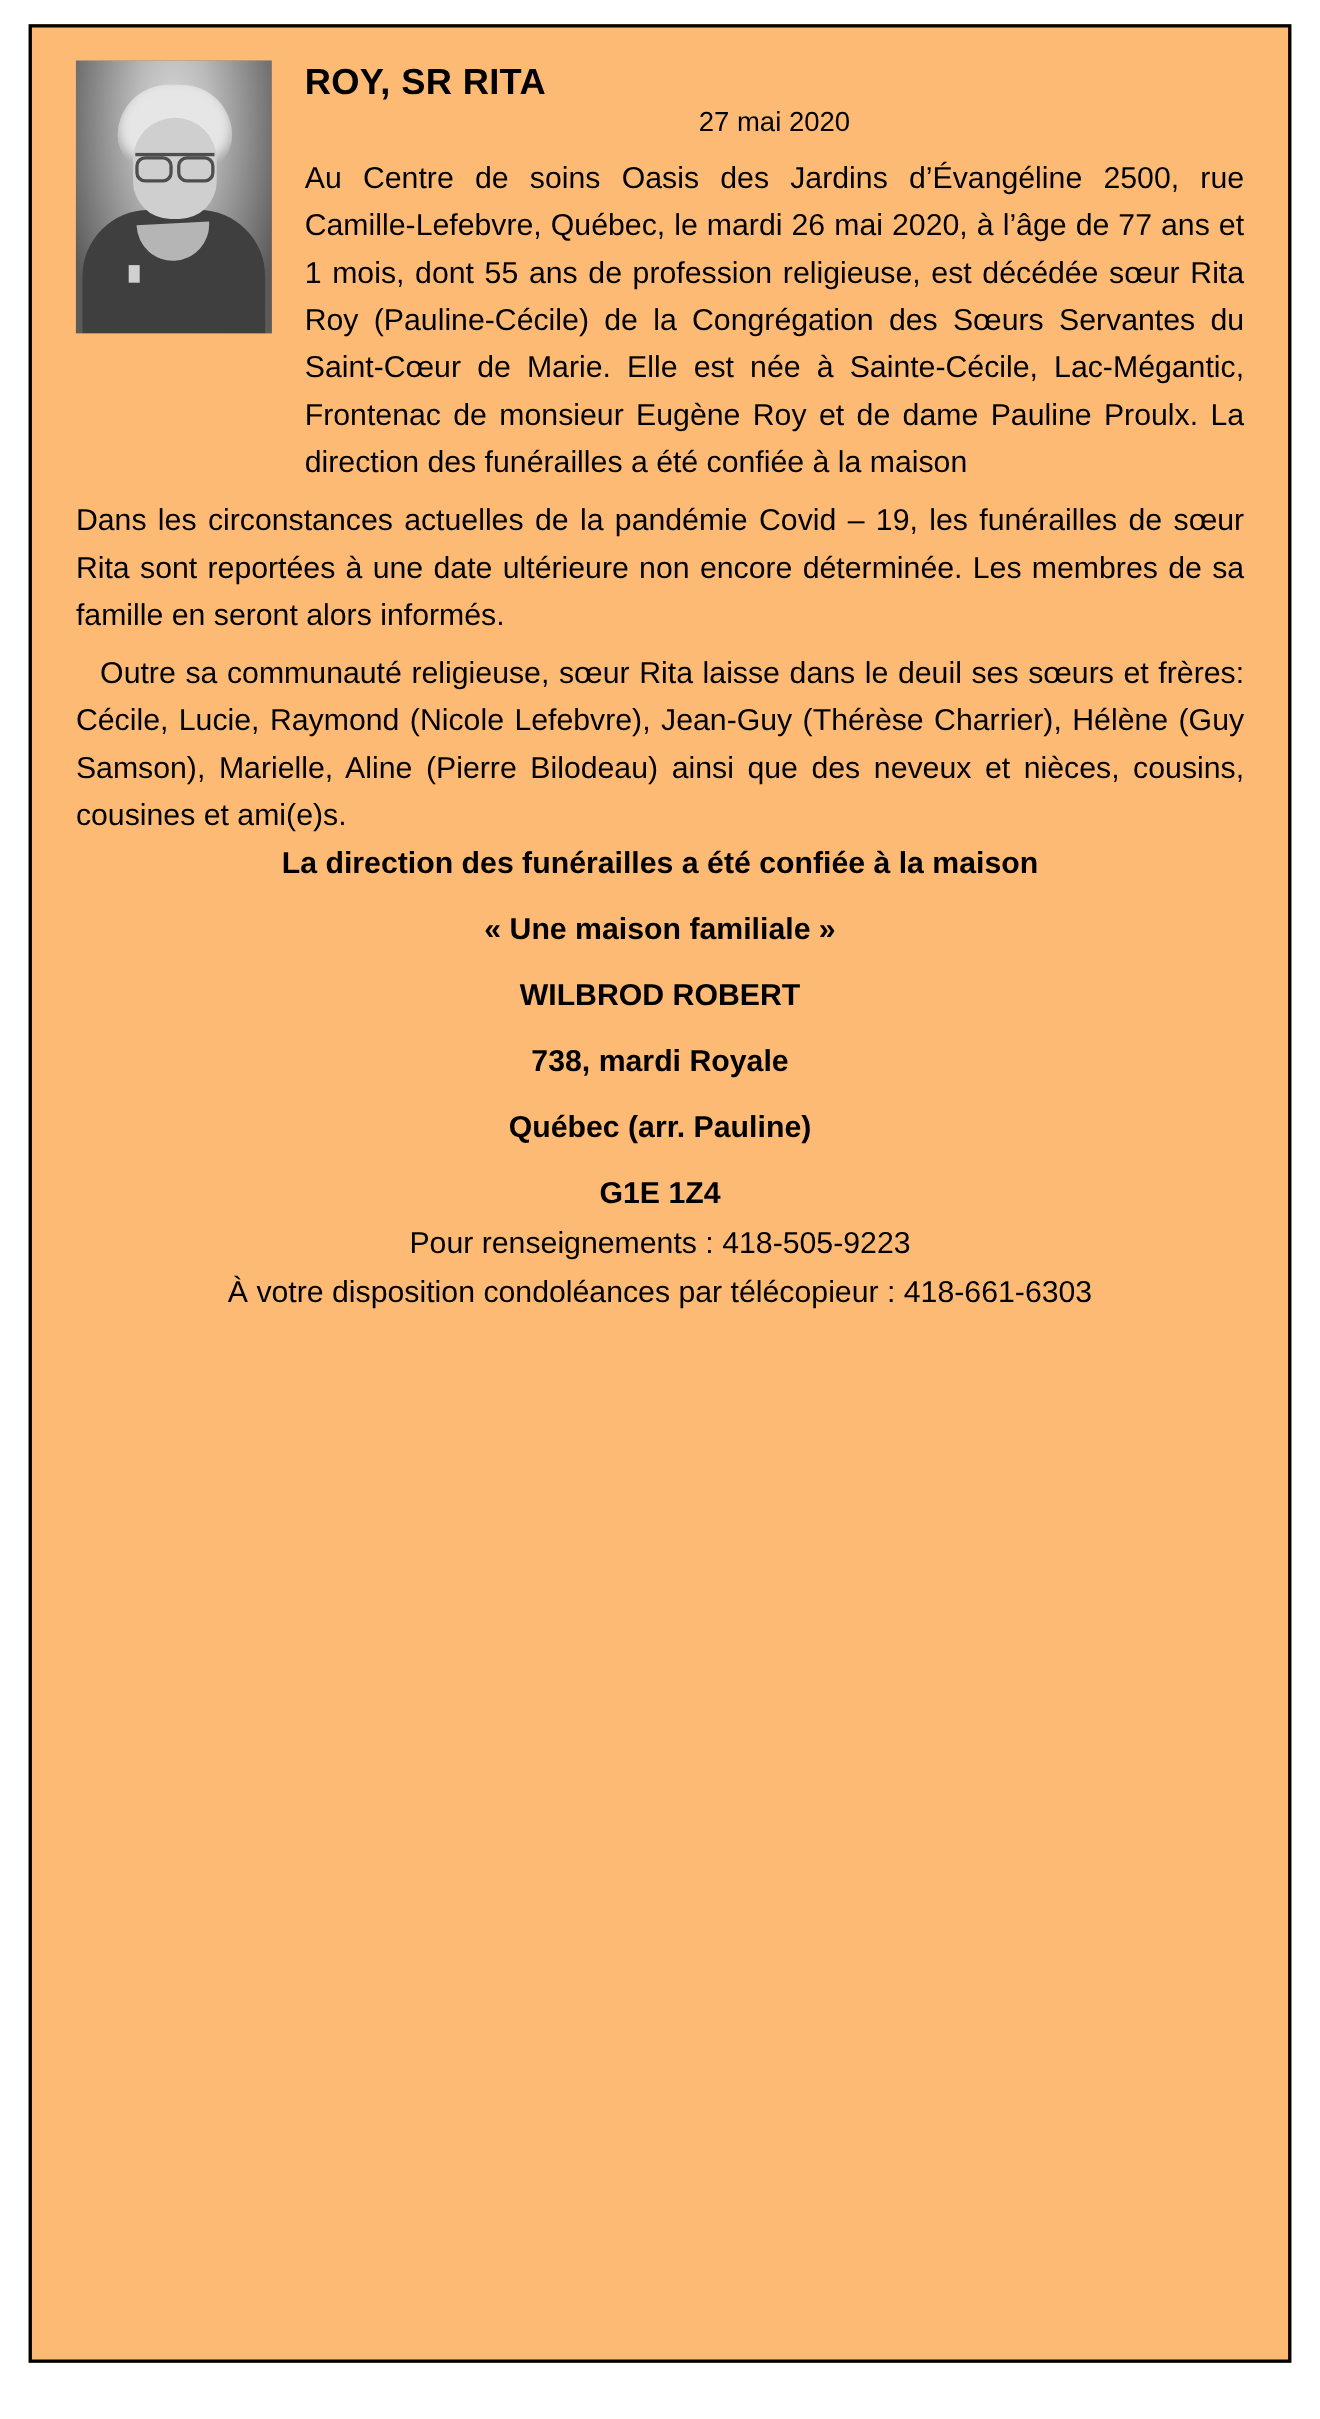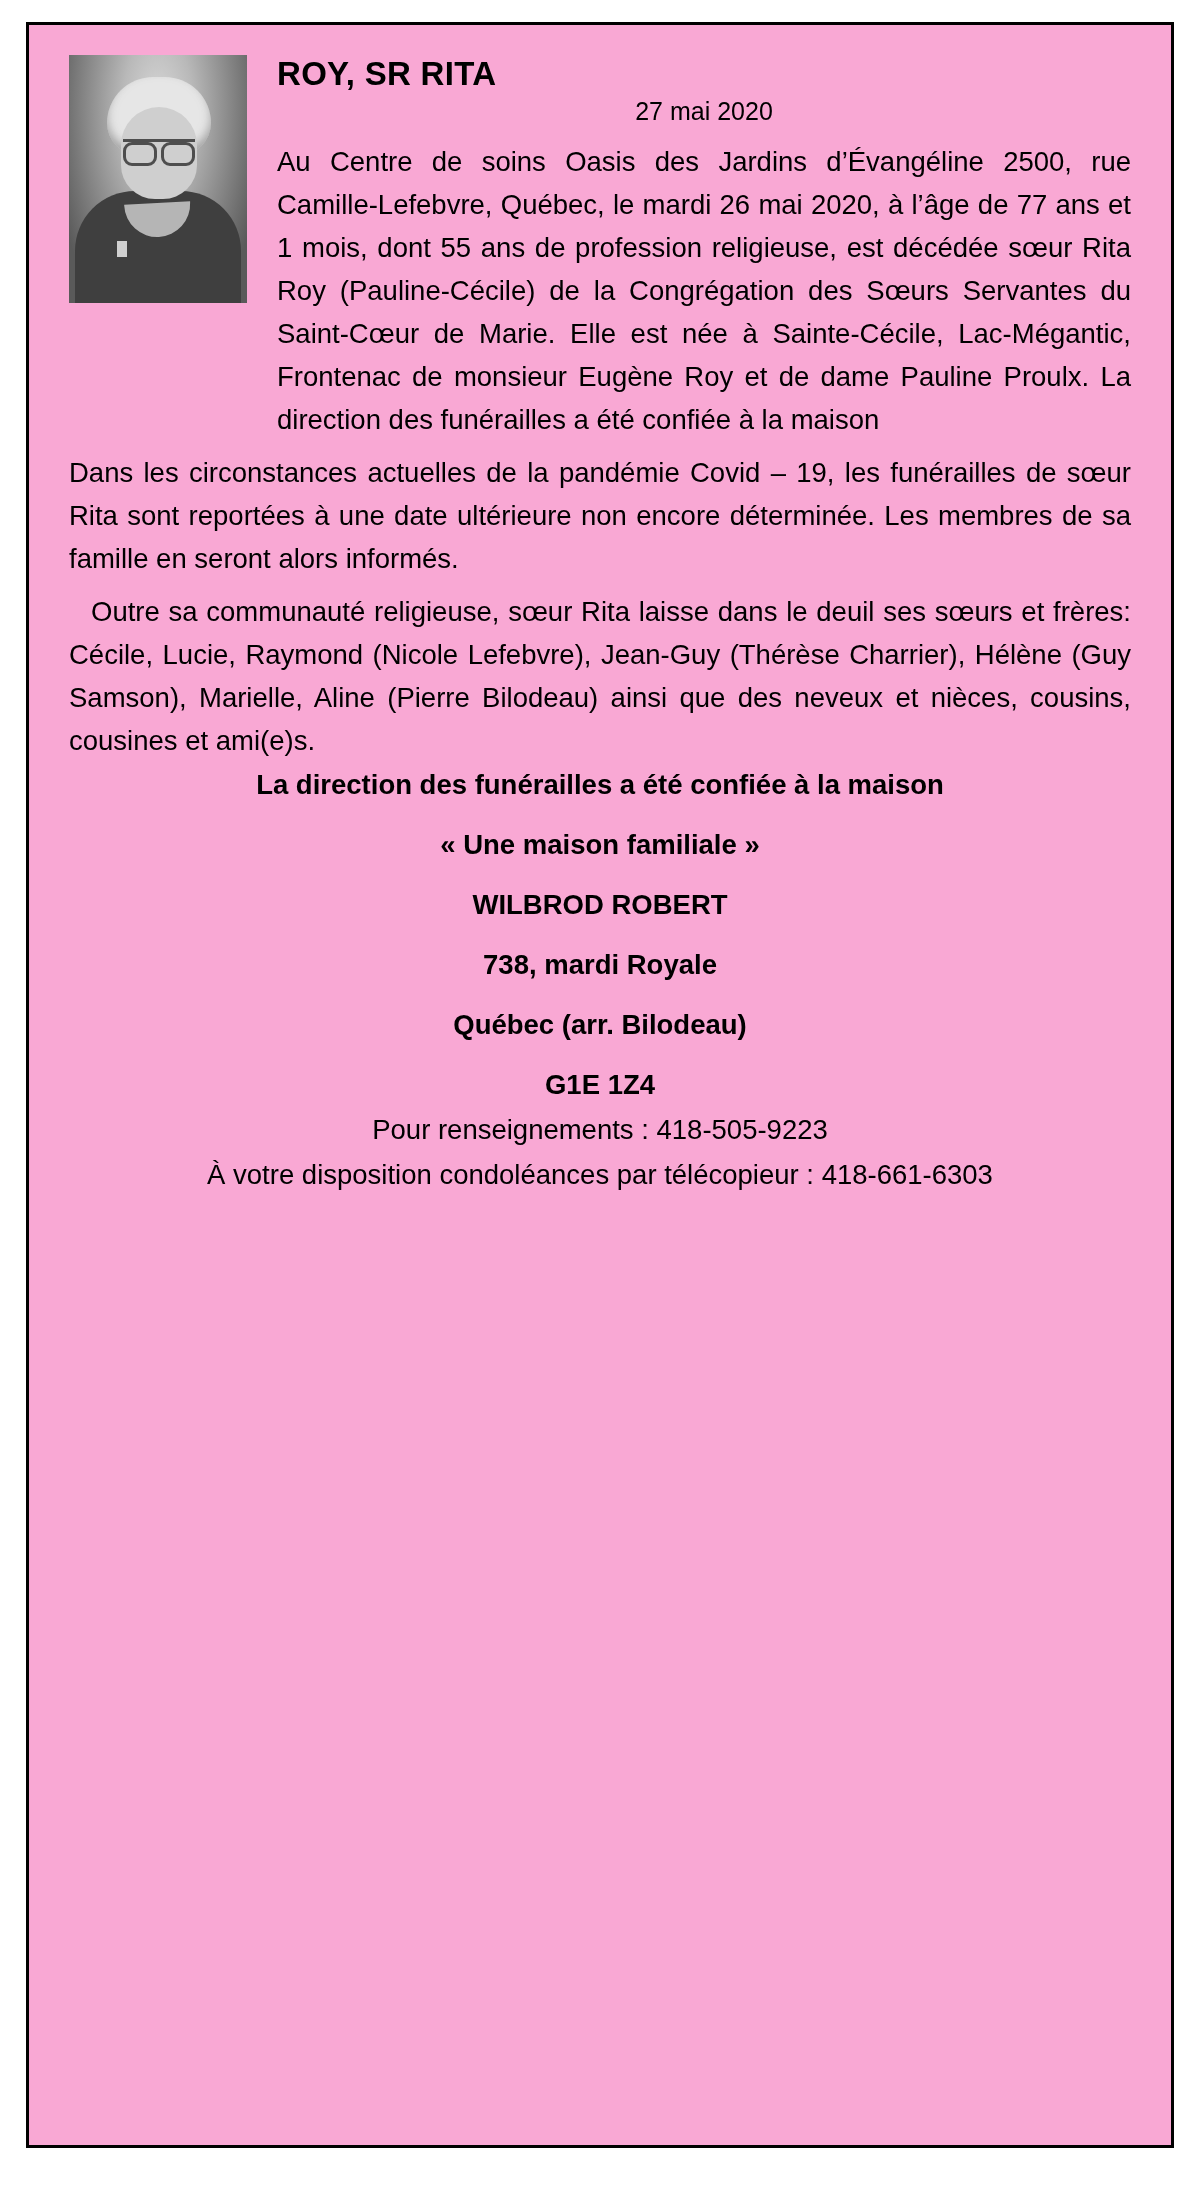--- a/index.html
+++ b/index.html
@@ -19,21 +19,21 @@
     height: 2199px;
     padding: 22px 26px 26px 26px;
     background: #ffffff;
   }
   .notice {
     box-sizing: border-box;
     width: 1148px;
     height: 2126px;
     border: 3px solid #000000;
     padding: 30px 40px 20px 40px;
-    background: #f9a8d4;
+    background: #fdba74;
   }
   .header {
     display: flex;
     align-items: flex-start;
     gap: 0px;
   }
   .portrait {
     width: 178px;
     min-width: 178px;
     height: 248px;
@@ -187,21 +187,21 @@
     </div>
 
     <p class="bold-block">Dans les circonstances actuelles de la pandémie Covid – 19, les funérailles de sœur Rita sont reportées à une date ultérieure non encore déterminée. Les membres de sa famille en seront alors informés.</p>
 
     <p class="para-indent">Outre sa communauté religieuse, sœur Rita laisse dans le deuil ses sœurs et frères: Cécile, Lucie, Raymond (Nicole Lefebvre), Jean-Guy (Thérèse Charrier), Hélène (Guy Samson), Marielle, Aline (Pierre Bilodeau) ainsi que des neveux et nièces, cousins, cousines et ami(e)s.</p>
 
     <p class="centered bold">La direction des funérailles a été confiée à la maison</p>
     <p class="centered bold tight">« Une maison familiale »</p>
     <p class="centered bold tight">WILBROD ROBERT</p>
     <p class="centered bold tight">738, mardi Royale</p>
-    <p class="centered bold tight">Québec (arr. Bilodeau)</p>
+    <p class="centered bold tight">Québec (arr. Pauline)</p>
     <p class="centered bold tight">G1E 1Z4</p>
 
     <p class="centered">Pour renseignements : 418-505-9223</p>
     <p class="centered">À votre disposition condoléances par télécopieur : 418-661-6303</p>
 
 
   </div>
 </div>
 
 </body></html>

